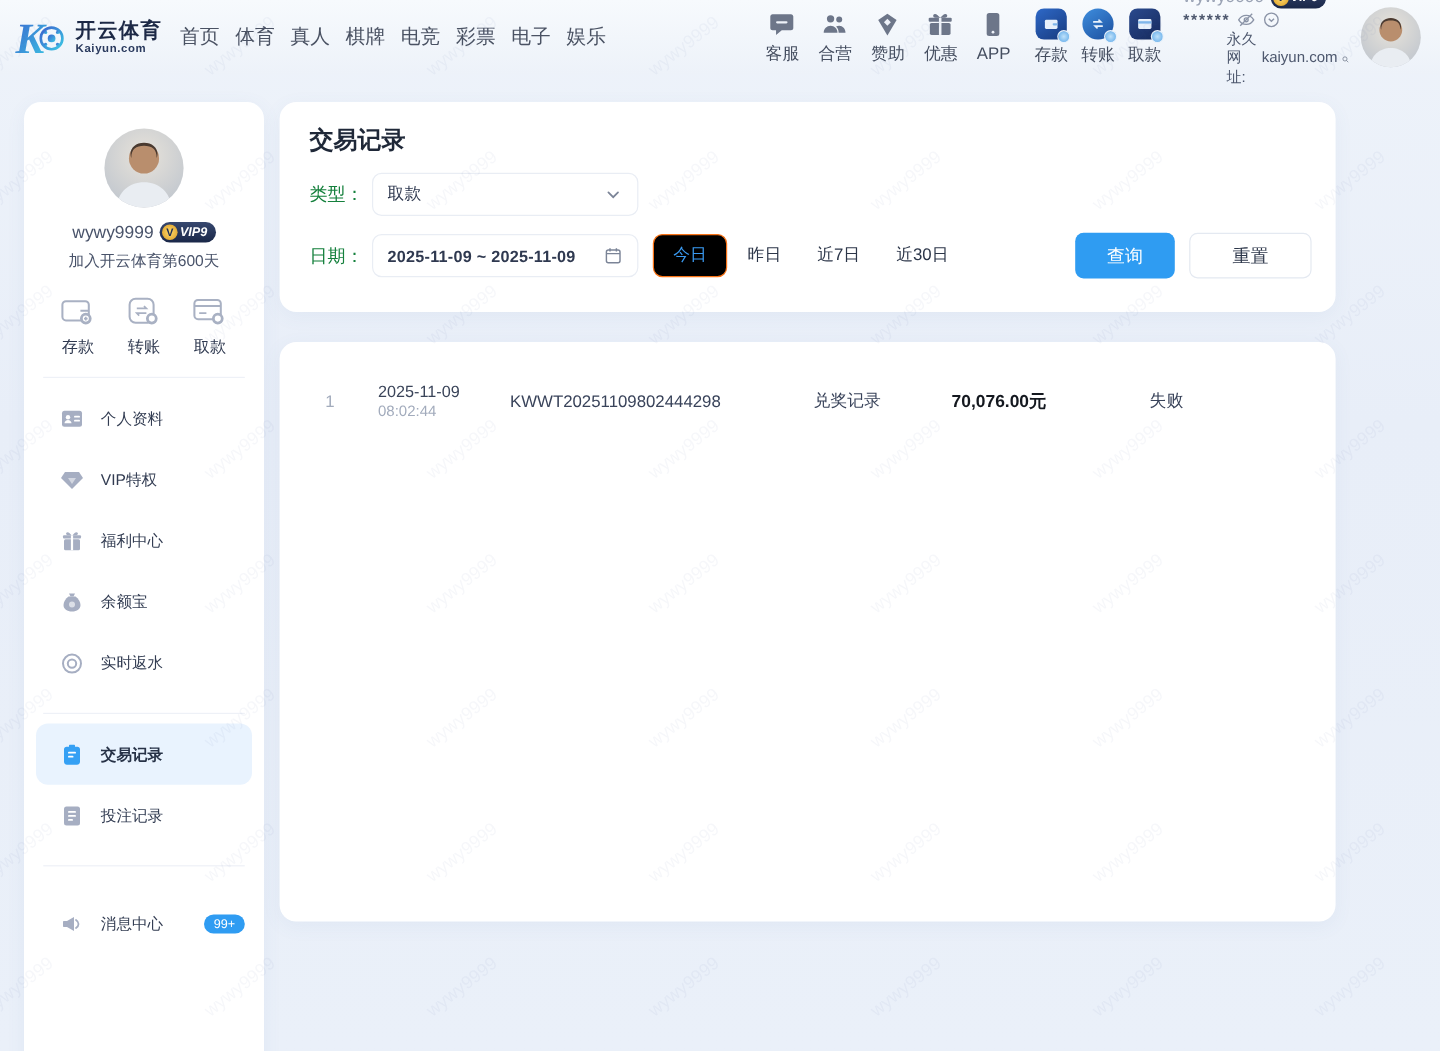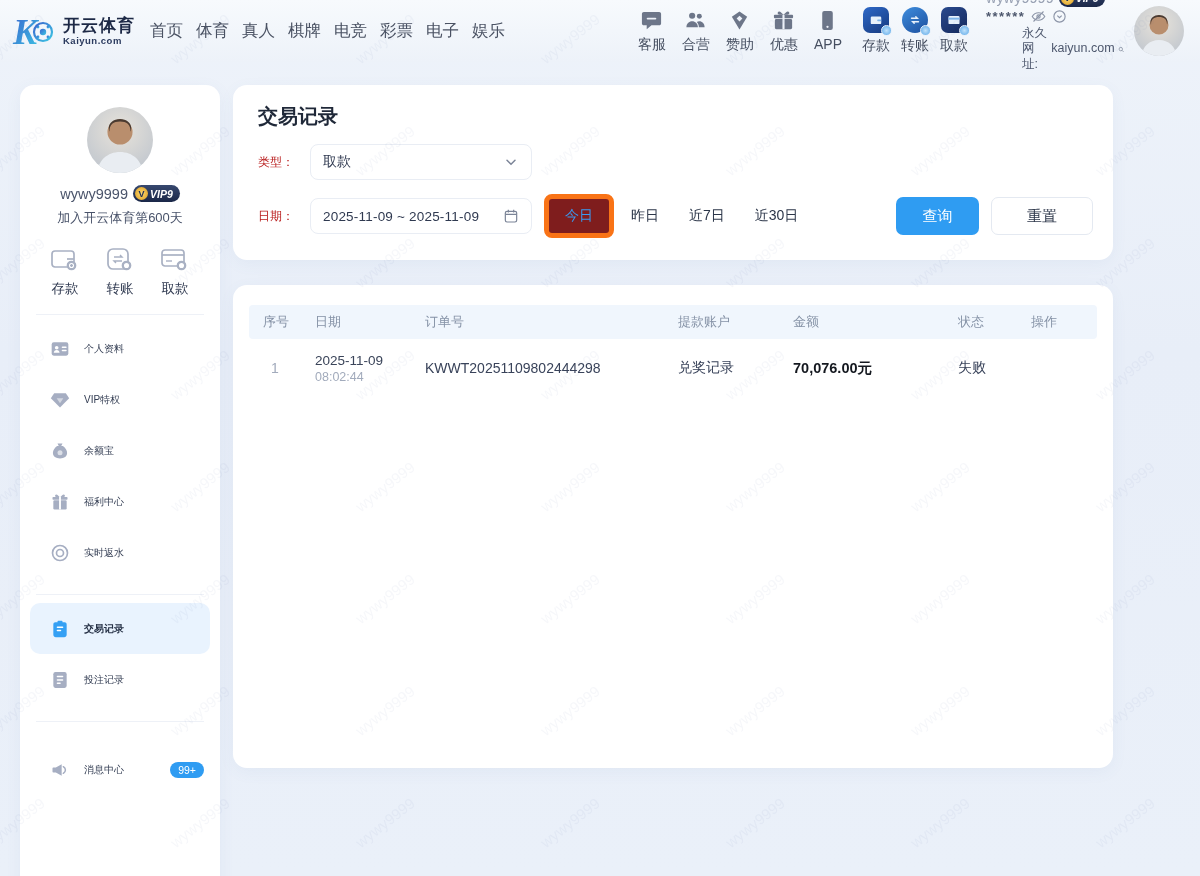--- a/index.html
+++ b/index.html
@@ -56,42 +56,42 @@
   .sb-name { font-size:14.5px; color:#49536a; }
   .sb-joined { text-align:center; font-size:13px; color:#49536a; margin-top:7px; }
   .sb-quick { display:flex; justify-content:space-between; padding:0 30px; margin-top:20px; }
   .sb-q { display:flex; flex-direction:column; align-items:center; gap:7px; cursor:pointer; }
   .sb-q-icon { position:relative; width:30px; height:26px; color:#a9b1c3; }
   .sb-q-icon svg { width:28px; height:24px; }
   .sb-q-label { font-size:13.5px; color:#2f3950; }
   .sb-divider { border-top:1px solid #eef1f7; margin:16px 16px 8px; }
   .menu-item { display:flex; align-items:center; gap:14px; height:51px; padding-left:30px; cursor:pointer; }
   .menu-item .mi-icon { width:20px; height:20px; color:#a6aec2; flex-shrink:0; }
-  .menu-item .mi-label { font-size:10px; color:#323c52; }
+  .menu-item .mi-label { font-size:13px; color:#323c52; }
   .menu-item.active { margin:0 10px; padding-left:20px; border-radius:10px; background:#e9f3fe; }
   .menu-item.active .mi-icon { color:#35a0f4; }
   .menu-item.active .mi-label { color:#273247; font-weight:bold; }
   .mi-badge { margin-left:auto; margin-right:16px; background:#2f9cf2; color:#fff; font-size:10.5px;
     padding:2px 8px; border-radius:9px; }
   .grp-space { height:14px; }
   
   .filter-card { position:absolute; left:233px; top:85px; width:880px; height:175px; background:#fff;
     border-radius:14px; box-shadow:0 4px 16px rgba(90,120,170,.06); padding:18px 20px 0 25px; z-index:2; }
   .f-title { font-size:20px; font-weight:bold; color:#1f2838; }
   .f-sub { font-size:13px; color:#939cae; margin-top:9px; }
   .f-row { display:flex; align-items:center; margin-top:14px; }
-  .f-label { font-size:12px; color:#b91c1c; width:52px; flex-shrink:0; }
+  .f-label { font-size:15px; color:#15803d; width:52px; flex-shrink:0; }
   .f-select, .f-date { width:222px; height:36px; border:1px solid #e9edf4; border-radius:8px; background:#fff;
     display:flex; align-items:center; padding:0 12px; font-size:13.5px; color:#2f3950; cursor:pointer; }
   .f-select span:first-child { flex:1; font-size:14px; }
   .f-select svg, .f-date svg { width:16px; height:16px; color:#7b8497; }
-  .f-date span { flex:1; letter-spacing:.2px; }
+  .f-date span { flex:1; letter-spacing:.2px;font-weight:bold; }
   .ranges { display:flex; align-items:center; gap:4px; margin-left:12px; }
   .range-btn { font-size:14px; color:#2c3649; padding:9px 13px; cursor:pointer; border-radius:8px; white-space:nowrap; }
-  .range-btn.active { border:5px solid #f97316; color:#3a9af1; padding:8px 16px; background:#7f1d1d; }
+  .range-btn.active { border:1px solid #f97316; color:#3a9af1; padding:8px 16px; background:#000000; }
   .f-actions { margin-left:auto; display:flex; gap:12px; }
   .btn { height:38px; border-radius:7px; font-size:15px; display:flex; align-items:center; justify-content:center;
     cursor:pointer; border:none; font-family:inherit; }
   .btn-primary { width:83px; background:#2f9cf2; color:#fff; }
   .btn-ghost { width:102px; background:#fff; color:#2c3649; border:1px solid #e4e9f1; }
   .table-card { position:absolute; left:233px; top:285px; width:880px; height:483px; background:#fff;
     border-radius:14px; box-shadow:0 4px 16px rgba(90,120,170,.06); padding:20px 16px 0; z-index:2; }
   .t-head, .t-row { display:grid; grid-template-columns:52px 110px 253px 115px 165px 73px 1fr; align-items:center; }
   .t-head { background:#f0f6fd; border-radius:4px; height:34px; color:#8592a6; font-size:13px; }
   .t-head > div, .t-row > div { padding-left:14px; }
@@ -324,34 +324,34 @@
   </div>
   <div class="menu-item">
     <svg class="mi-icon" viewBox="0 0 24 24" fill="currentColor">
       <path d="M5 4h14l4 6-11 11L1 10z"></path>
         <path d="M8 10l4 6 4-6z" fill="#fff" opacity=".5"></path>
       </svg>
     <span class="mi-label">VIP特权</span>
   </div>
   <div class="menu-item">
     <svg class="mi-icon" viewBox="0 0 24 24" fill="currentColor">
-      <path d="M9 3h6l-1.5 3h-3z"></path>
-        <path d="M8.5 6h7c3 2.2 5 5.3 5 8.5 0 4-3.5 6.5-8.5 6.5S3.5 18.5 3.5 14.5C3.5 11.3 5.5 8.2 8.5 6z"></path>
-        <circle cx="12" cy="14" r="3" fill="#fff" opacity=".6"></circle>
-      </svg>
-    <span class="mi-label">余额宝</span>
-  </div>
-  <div class="menu-item">
-    <svg class="mi-icon" viewBox="0 0 24 24" fill="currentColor">
       <rect x="4" y="10" width="16" height="11" rx="1.5"></rect>
         <rect x="3" y="6" width="18" height="3.4" rx="1"></rect>
         <rect x="10.9" y="6" width="2.2" height="15" fill="#fff"></rect>
         <path d="M8 6C6.6 6 5.7 4.9 6.2 3.8 6.8 2.6 8.4 2.8 9.4 3.8L11.5 6zM16 6c1.4 0 2.3-1.1 1.8-2.2-.6-1.2-2.2-1-3.2 0L12.5 6z"></path>
       </svg>
     <span class="mi-label">福利中心</span>
+  </div>
+  <div class="menu-item">
+    <svg class="mi-icon" viewBox="0 0 24 24" fill="currentColor">
+      <path d="M9 3h6l-1.5 3h-3z"></path>
+        <path d="M8.5 6h7c3 2.2 5 5.3 5 8.5 0 4-3.5 6.5-8.5 6.5S3.5 18.5 3.5 14.5C3.5 11.3 5.5 8.2 8.5 6z"></path>
+        <circle cx="12" cy="14" r="3" fill="#fff" opacity=".6"></circle>
+      </svg>
+    <span class="mi-label">余额宝</span>
   </div>
   <div class="menu-item">
     <svg class="mi-icon" viewBox="0 0 24 24" fill="none" stroke="currentColor" stroke-width="2">
       <circle cx="12" cy="12" r="9"></circle>
         <circle cx="12" cy="12" r="4.2"></circle>
       </svg>
     <span class="mi-label">实时返水</span>
   </div>
 
   <div class="sb-divider"></div>
@@ -416,29 +416,20 @@
       <span class="range-btn">近30日</span>
     </div>
     <div class="f-actions">
       <button class="btn btn-primary">查询</button>
       <button class="btn btn-ghost">重置</button>
     </div>
   </div>
 </div>
 
 <div class="table-card">
-  <div class="t-head">
-    <div>序号</div>
-    <div>日期</div>
-    <div>订单号</div>
-    <div>提款账户</div>
-    <div>金额</div>
-    <div>状态</div>
-    <div>操作</div>
-  </div>
   <div class="t-row">
     <div class="cell-no">1</div>
     <div class="cell-date">
       <div class="d1">2025-11-09</div>
       <div class="d2">08:02:44</div>
     </div>
     <div>KWWT20251109802444298</div>
     <div>兑奖记录</div>
     <div class="cell-amount">70,076.00元</div>
     <div>失败</div>

